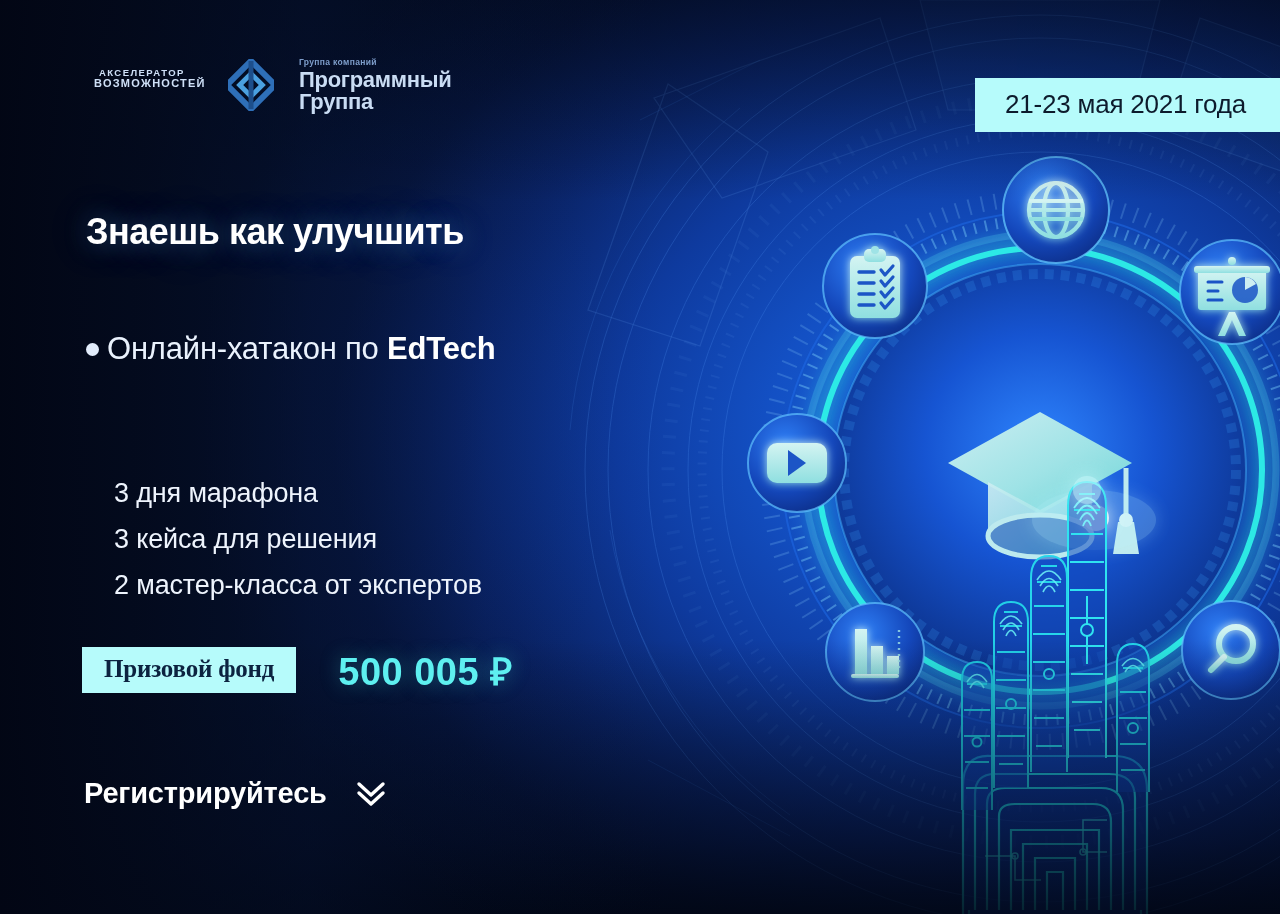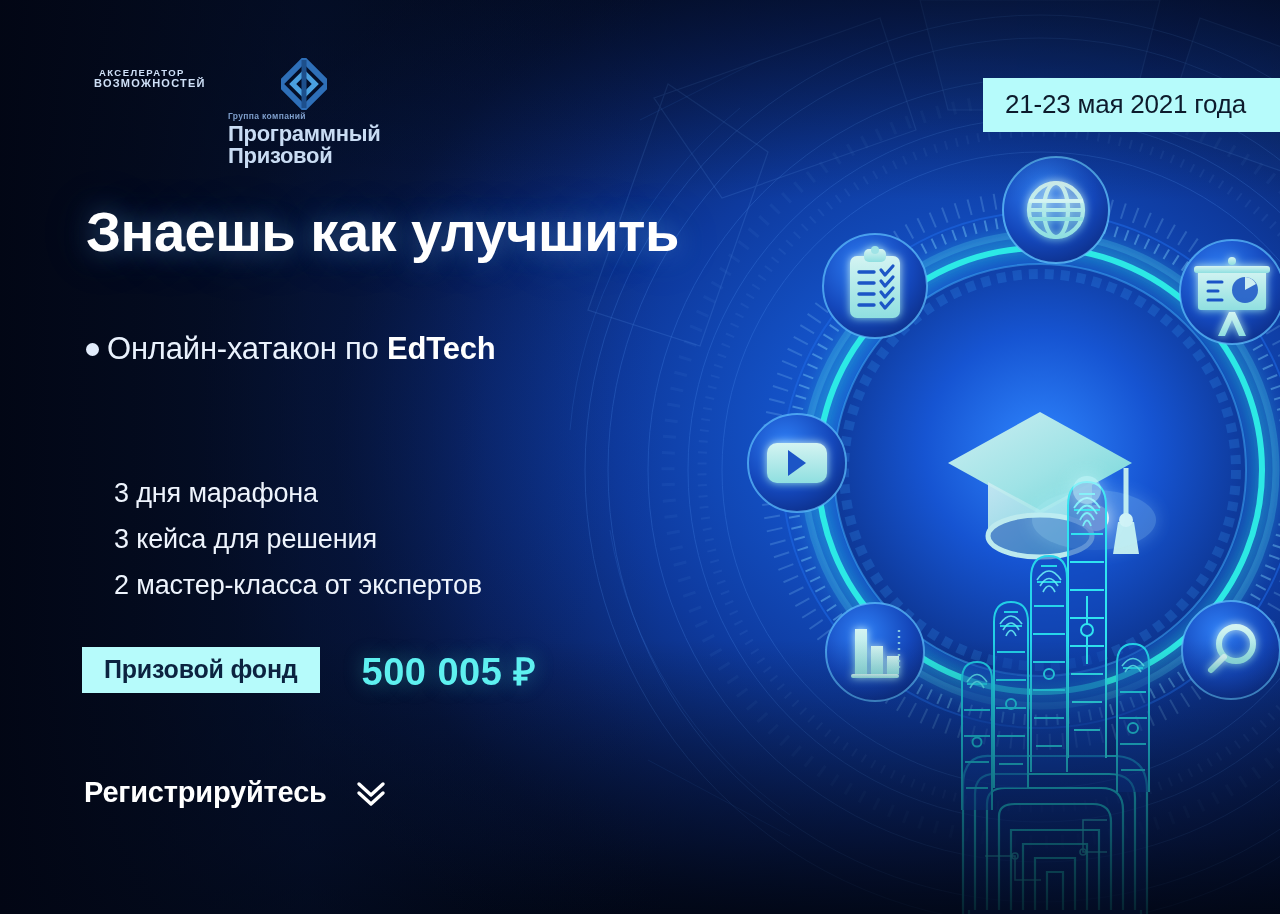--- a/index.html
+++ b/index.html
@@ -35,29 +35,29 @@
   }
 
   
   #logos{ position:absolute; left:78px; top:34px; display:flex; align-items:flex-start; gap:46px; }
 
   .logo-acc{ width:104px; display:flex; flex-direction:row; align-items:center; }
   .acc-txt{ text-align:center; margin-top:5px; }
   .acc-l1{ color:#cfe0f7; font-size:9.5px; font-weight:bold; letter-spacing:1.45px; line-height:11px; }
   .acc-l2{ color:#cfe0f7; font-size:11px; font-weight:bold; letter-spacing:1.25px; line-height:11px;padding-left:16px; }
 
-  .logo-pp{ display:flex; align-items:center; gap:2px; margin-top:24px;flex-direction:column; }
+  .logo-pp{ display:flex; align-items:center; gap:25px; margin-top:24px; }
   .pp-text{ line-height:1; }
   .pp-small{ color:#7e9ecb; font-size:8.5px; letter-spacing:.35px; margin-bottom:2px; font-weight:bold; }
   .pp-big{ color:#c9dcf3; font-size:22px; font-weight:bold; line-height:22px; letter-spacing:-.3px; }
 
   
   #headline{
     position:absolute; left:86px; top:206px;
-    color:#ffffff; font-size:56px; font-weight:bold;
+    color:#ffffff; font-size:36px; font-weight:bold;
     line-height:52px; letter-spacing:-.5px;
     text-shadow:0 0 26px rgba(120,190,255,.38), 0 0 60px rgba(60,140,255,.22);
     width:600px;
   }
 
   
   #subtitle{
     position:absolute; left:86px; top:330px;
     display:flex; align-items:center; gap:8px;
   }
@@ -67,37 +67,37 @@
 
   
   #facts{ position:absolute; left:86px; top:470px; }
   .fact{ color:#eef4fd; font-size:27px; line-height:46px; letter-spacing:-.15px;margin-left:28px; }
 
   
   #prize{ position:absolute; left:82px; top:644px; display:flex; align-items:center; gap:42px; }
   #prize-badge{
     background:#b6fbfb; color:#0c2340;
     font-size:25px; font-weight:bold; letter-spacing:-.2px;
-    padding:7px 22px 9px 22px; line-height:30px;
+    padding:7px 22px 9px 22px; line-height:30px;font-family:Liberation Serif, serif;
   }
   #prize-amount{
     color:#5ef0f0; font-size:38px; font-weight:bold; letter-spacing:.5px;
     text-shadow:0 0 20px rgba(70,230,235,.35);
   }
 
   
-  #register{ position:absolute; left:84px; top:776px; display:flex; align-items:flex-start; gap:24px; }
+  #register{ position:absolute; left:84px; top:776px; display:flex; align-items:center; gap:24px; }
   #register-label{ color:#ffffff; font-size:29px; font-weight:bold; letter-spacing:-.2px; }
 
   
   #date-badge{
     position:absolute; right:0; top:78px;
     background:#b6fbfb; color:#0d1b2c;
     font-size:26px; letter-spacing:-.2px;
-    padding:10px 34px 12px 22px; line-height:32px;
+    padding:10px 34px 12px 30px; line-height:32px;
     z-index:25;
   }
 </style>
 </head>
 <body>
 
 <div id="stage">
 
   <svg class="svg-layer" viewBox="0 0 1280 914">
     <defs>
@@ -431,21 +431,21 @@
         <svg width="46" height="52" viewBox="0 0 46 52">
           <g transform="translate(23,26) rotate(45)">
             <rect x="-17" y="-17" width="34" height="34" fill="none" stroke="#2e6fb8" stroke-width="6"></rect>
             <rect x="-8" y="-8" width="16" height="16" fill="none" stroke="#4aa0e0" stroke-width="5"></rect>
             <path d="M-17,-17 L17,17" stroke="#1d4f8c" stroke-width="5" fill="none"></path>
           </g>
         </svg>
         <div class="pp-text">
           <div class="pp-small">Группа компаний</div>
           <div class="pp-big">Программный</div>
-          <div class="pp-big">Призовой</div>
+          <div class="pp-big">Группа</div>
         </div>
       </div>
 
     </div>
 
     <h1 id="headline">
       <span>Знаешь как улучшить</span><br>
     </h1>
 
     <div id="subtitle">

